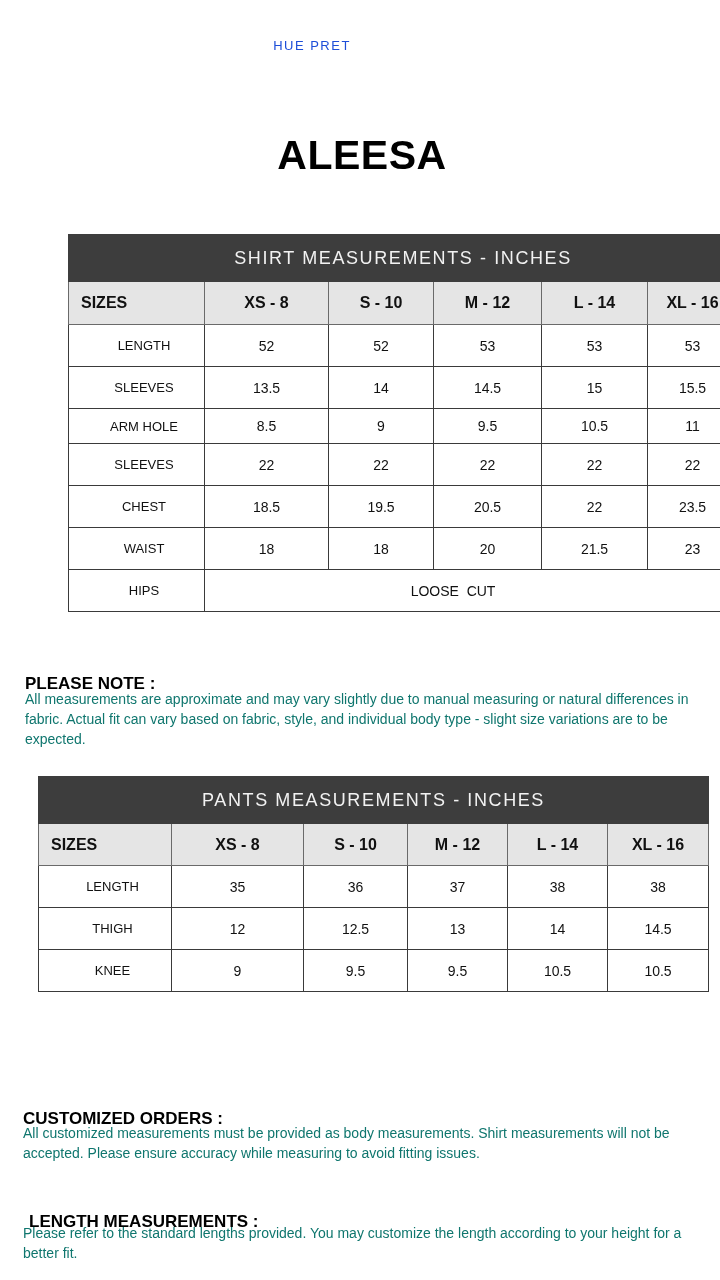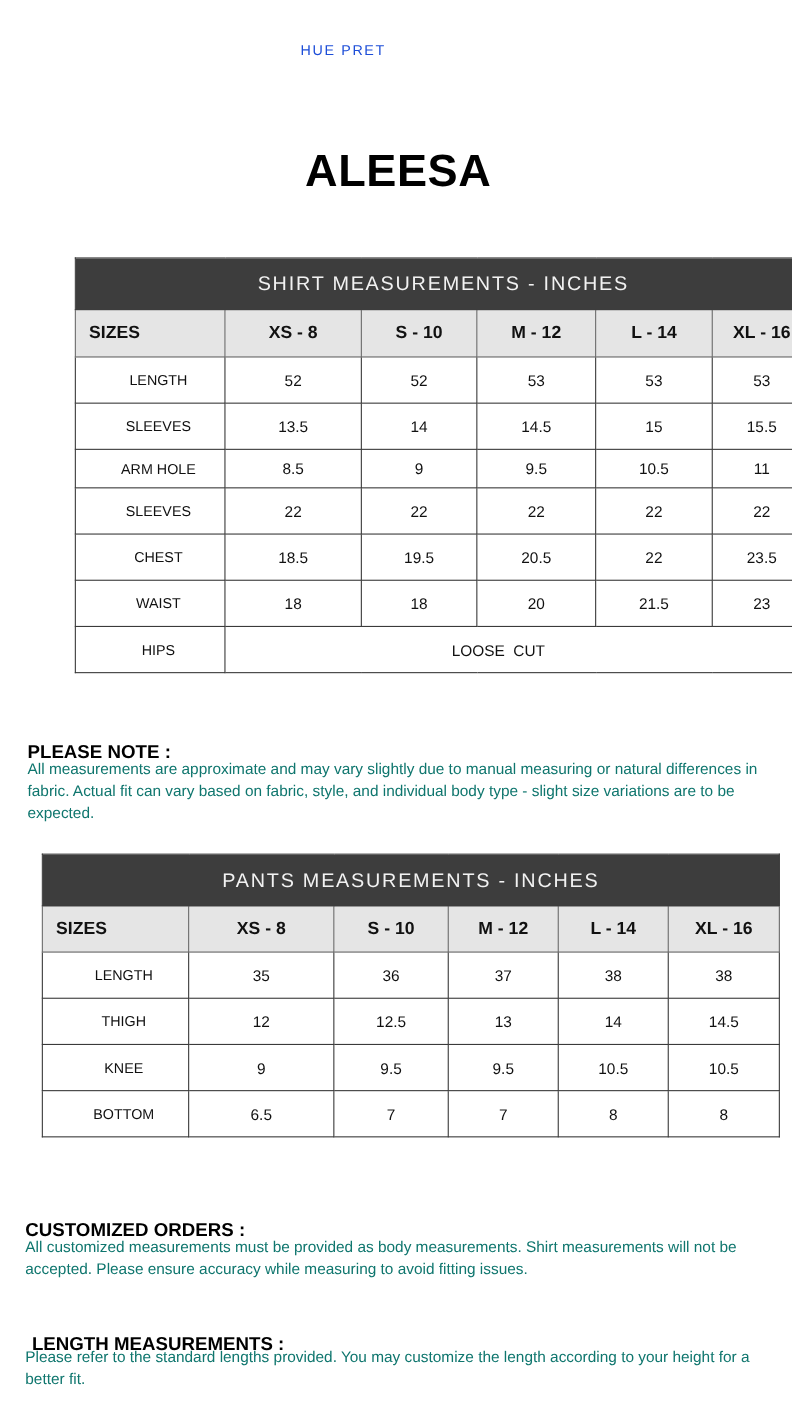--- a/index.html
+++ b/index.html
@@ -147,28 +147,20 @@
     <td>14.5</td>
   </tr>
   <tr style="height:42px">
     <td class="rowlbl">KNEE</td>
     <td>9</td>
     <td>9.5</td>
     <td>9.5</td>
     <td>10.5</td>
     <td>10.5</td>
   </tr>
-  <tr style="height:42px">
-    <td class="rowlbl">BOTTOM</td>
-    <td>6.5</td>
-    <td>7</td>
-    <td>7</td>
-    <td>8</td>
-    <td>8</td>
-  </tr>
 </tbody>
   </table>
 
 <div class="h" style="top:1091px; left:23px;">CUSTOMIZED ORDERS :</div>
 <div class="p" style="top:1123px; left:23px; width:672px;">All customized measurements must be provided as body measurements. Shirt measurements will not be accepted. Please ensure accuracy while measuring to avoid fitting issues.</div>
 
 <div class="h" style="top:1194px; left:29px;">LENGTH MEASUREMENTS :</div>
 <div class="p" style="top:1223px; left:23px; width:672px;">Please refer to the standard lengths provided. You may customize the length according to your height for a better fit.</div>
 
 </body></html>

